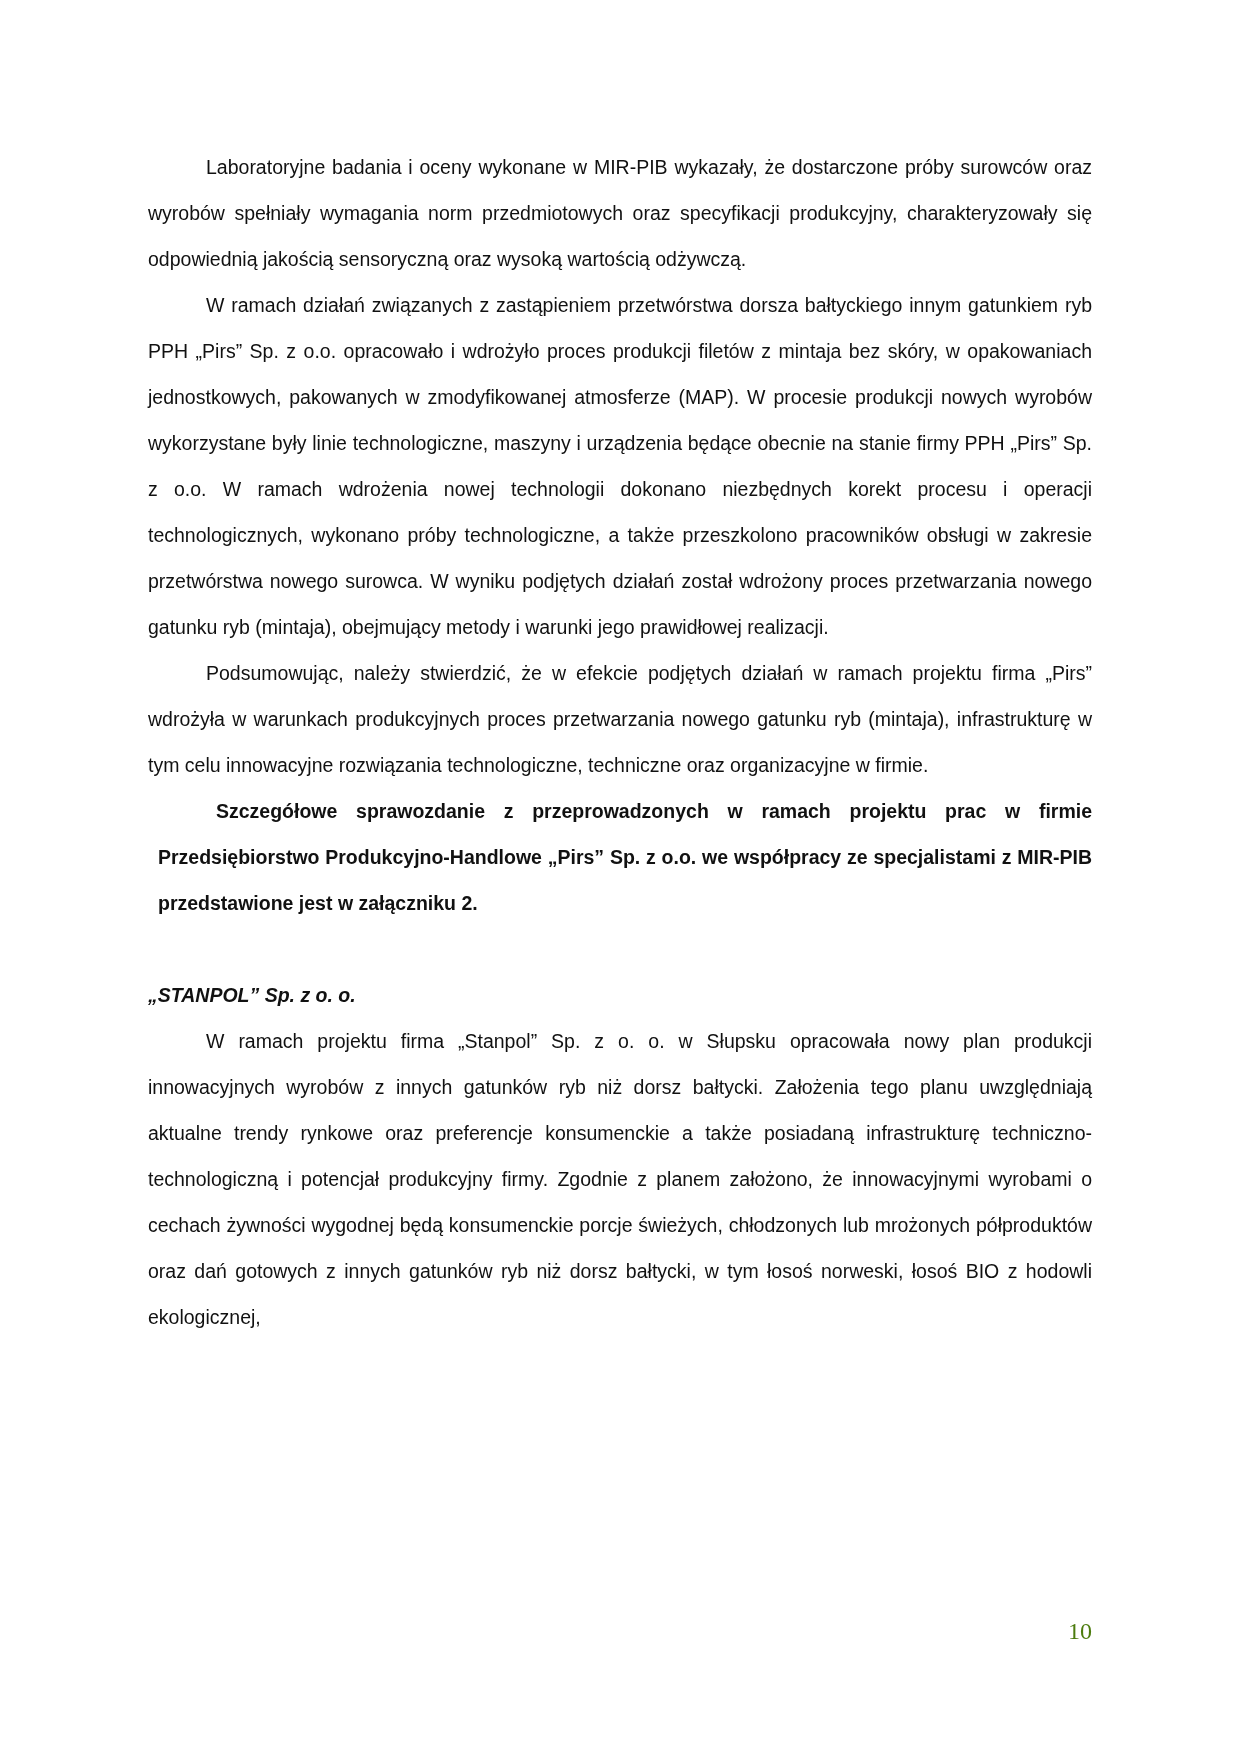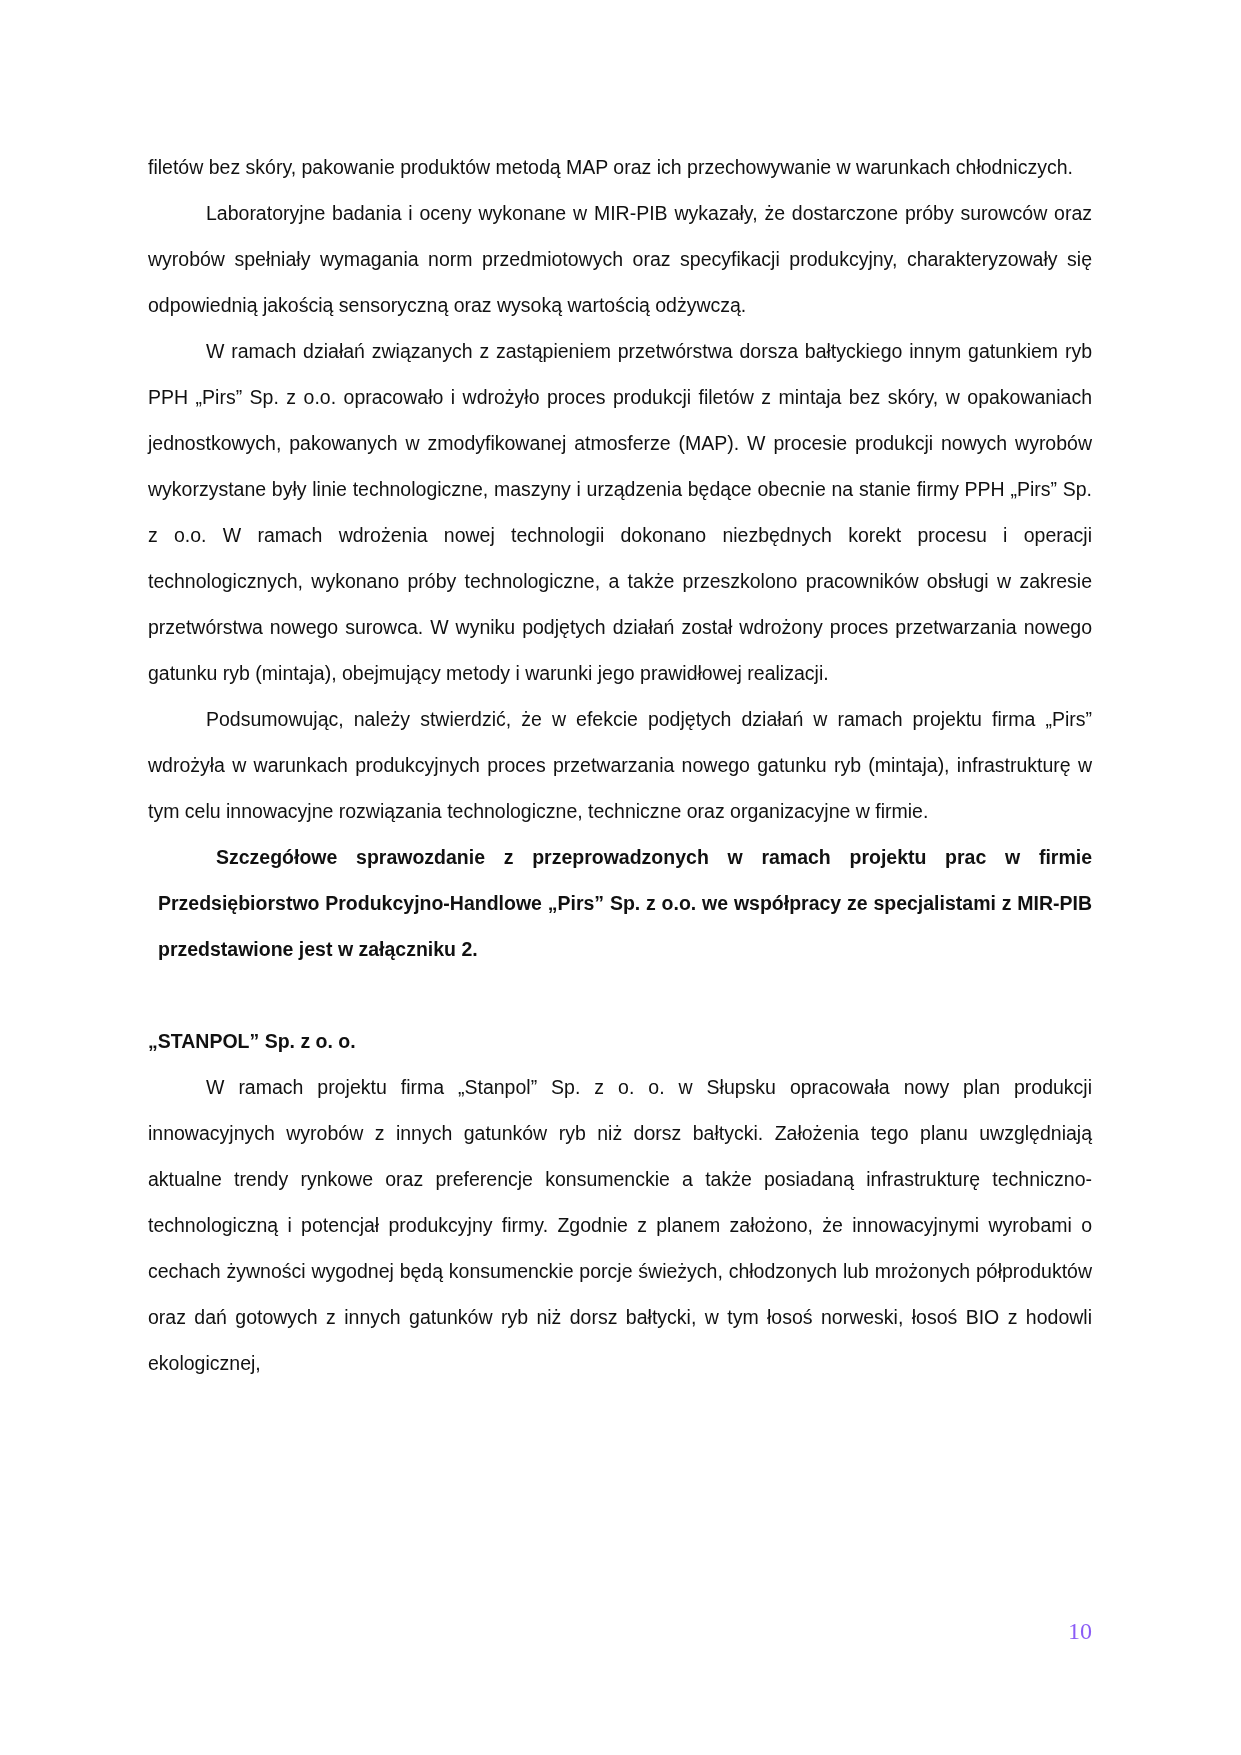--- a/index.html
+++ b/index.html
@@ -3,29 +3,28 @@
 <meta charset="utf-8">
 <style>
   html, body { margin:0; padding:0; background:#ffffff; }
   body { width:1241px; height:1755px; position:relative; overflow:hidden; }
   .page { position:absolute; left:148px; top:144px; width:944px;
           font-family:"Liberation Sans", sans-serif; font-size:19.5px; color:#111;
           line-height:46px; }
   p { margin:0; text-align:justify; }
   .indent { text-indent:58px; }
   .bold { font-weight:bold;margin-left:10px; }
-  .heading { font-weight:bold; margin-top:46px; }
+  .heading { font-weight:bold; font-style:italic; margin-top:46px; }
   .pagenum { position:absolute; left:1068px; top:1618px;
-             font-family:"Liberation Serif", serif; font-size:24px; color:#8b5cf6; }
+             font-family:"Liberation Serif", serif; font-size:24px; color:#4d7c0f; }
 </style>
 </head>
 <body>
 
 <div class="page">
-  <p>filetów bez skóry, pakowanie produktów metodą MAP oraz ich przechowywanie w warunkach chłodniczych.</p>
   <p class="indent">Laboratoryjne badania i oceny wykonane w MIR-PIB wykazały, że dostarczone próby surowców oraz wyrobów spełniały wymagania norm przedmiotowych oraz specyfikacji produkcyjny, charakteryzowały się odpowiednią jakością sensoryczną oraz wysoką wartością odżywczą.</p>
   <p class="indent">W ramach działań związanych z zastąpieniem przetwórstwa dorsza bałtyckiego innym gatunkiem ryb PPH „Pirs” Sp. z o.o. opracowało i wdrożyło proces produkcji filetów z mintaja bez skóry, w opakowaniach jednostkowych, pakowanych w zmodyfikowanej atmosferze (MAP). W procesie produkcji nowych wyrobów wykorzystane były linie technologiczne, maszyny i urządzenia będące obecnie na stanie firmy PPH „Pirs” Sp. z o.o. W ramach wdrożenia nowej technologii dokonano niezbędnych korekt procesu i operacji technologicznych, wykonano próby technologiczne, a także przeszkolono pracowników obsługi w zakresie przetwórstwa nowego surowca. W wyniku podjętych działań został wdrożony proces przetwarzania nowego gatunku ryb (mintaja), obejmujący metody i warunki jego prawidłowej realizacji.</p>
   <p class="indent">Podsumowując, należy stwierdzić, że w efekcie podjętych działań w ramach projektu firma „Pirs” wdrożyła w warunkach produkcyjnych proces przetwarzania nowego gatunku ryb (mintaja), infrastrukturę w tym celu innowacyjne rozwiązania technologiczne, techniczne oraz organizacyjne w firmie.</p>
   <p class="indent bold">Szczegółowe sprawozdanie z przeprowadzonych w ramach projektu prac w firmie Przedsiębiorstwo Produkcyjno-Handlowe „Pirs” Sp. z o.o. we współpracy ze specjalistami z MIR-PIB przedstawione jest w załączniku 2.</p>
   <p class="heading">„STANPOL” Sp. z o. o.</p>
   <p class="indent">W ramach projektu firma „Stanpol” Sp. z o. o. w Słupsku opracowała nowy plan produkcji innowacyjnych wyrobów z innych gatunków ryb niż dorsz bałtycki. Założenia tego planu uwzględniają aktualne trendy rynkowe oraz preferencje konsumenckie a także posiadaną infrastrukturę techniczno-technologiczną i potencjał produkcyjny firmy. Zgodnie z planem założono, że innowacyjnymi wyrobami o cechach żywności wygodnej będą konsumenckie porcje świeżych, chłodzonych lub mrożonych półproduktów oraz dań gotowych z innych gatunków ryb niż dorsz bałtycki, w tym łosoś norweski, łosoś BIO z hodowli ekologicznej,</p>
 </div>
 
 <div class="pagenum">10</div>
 

